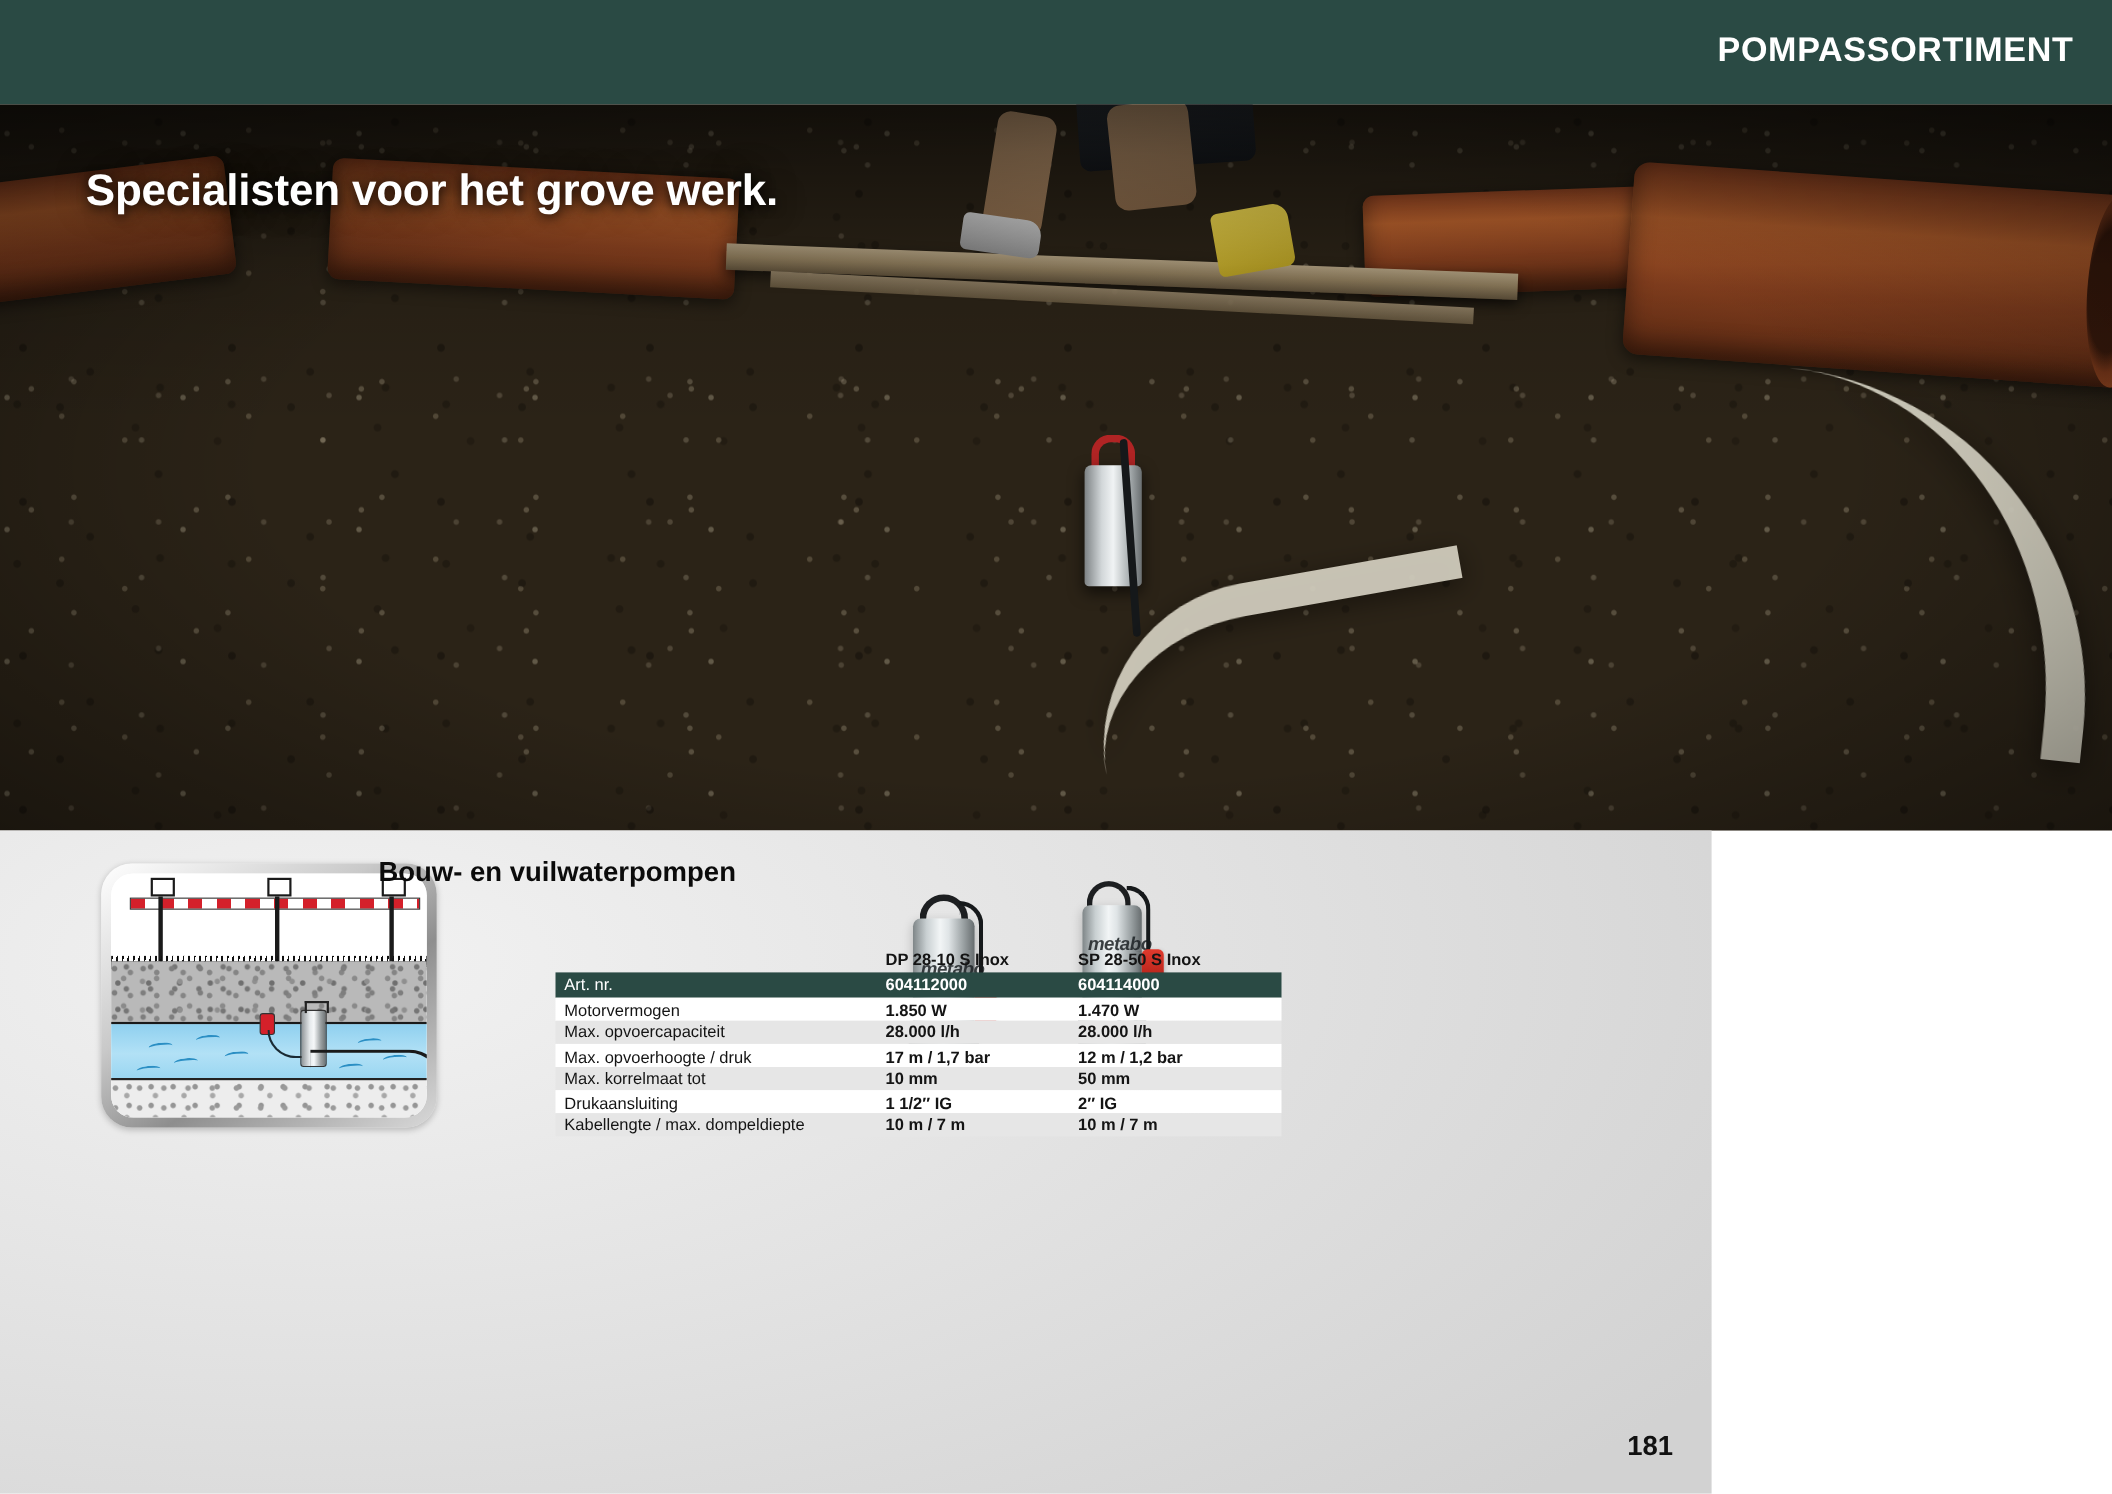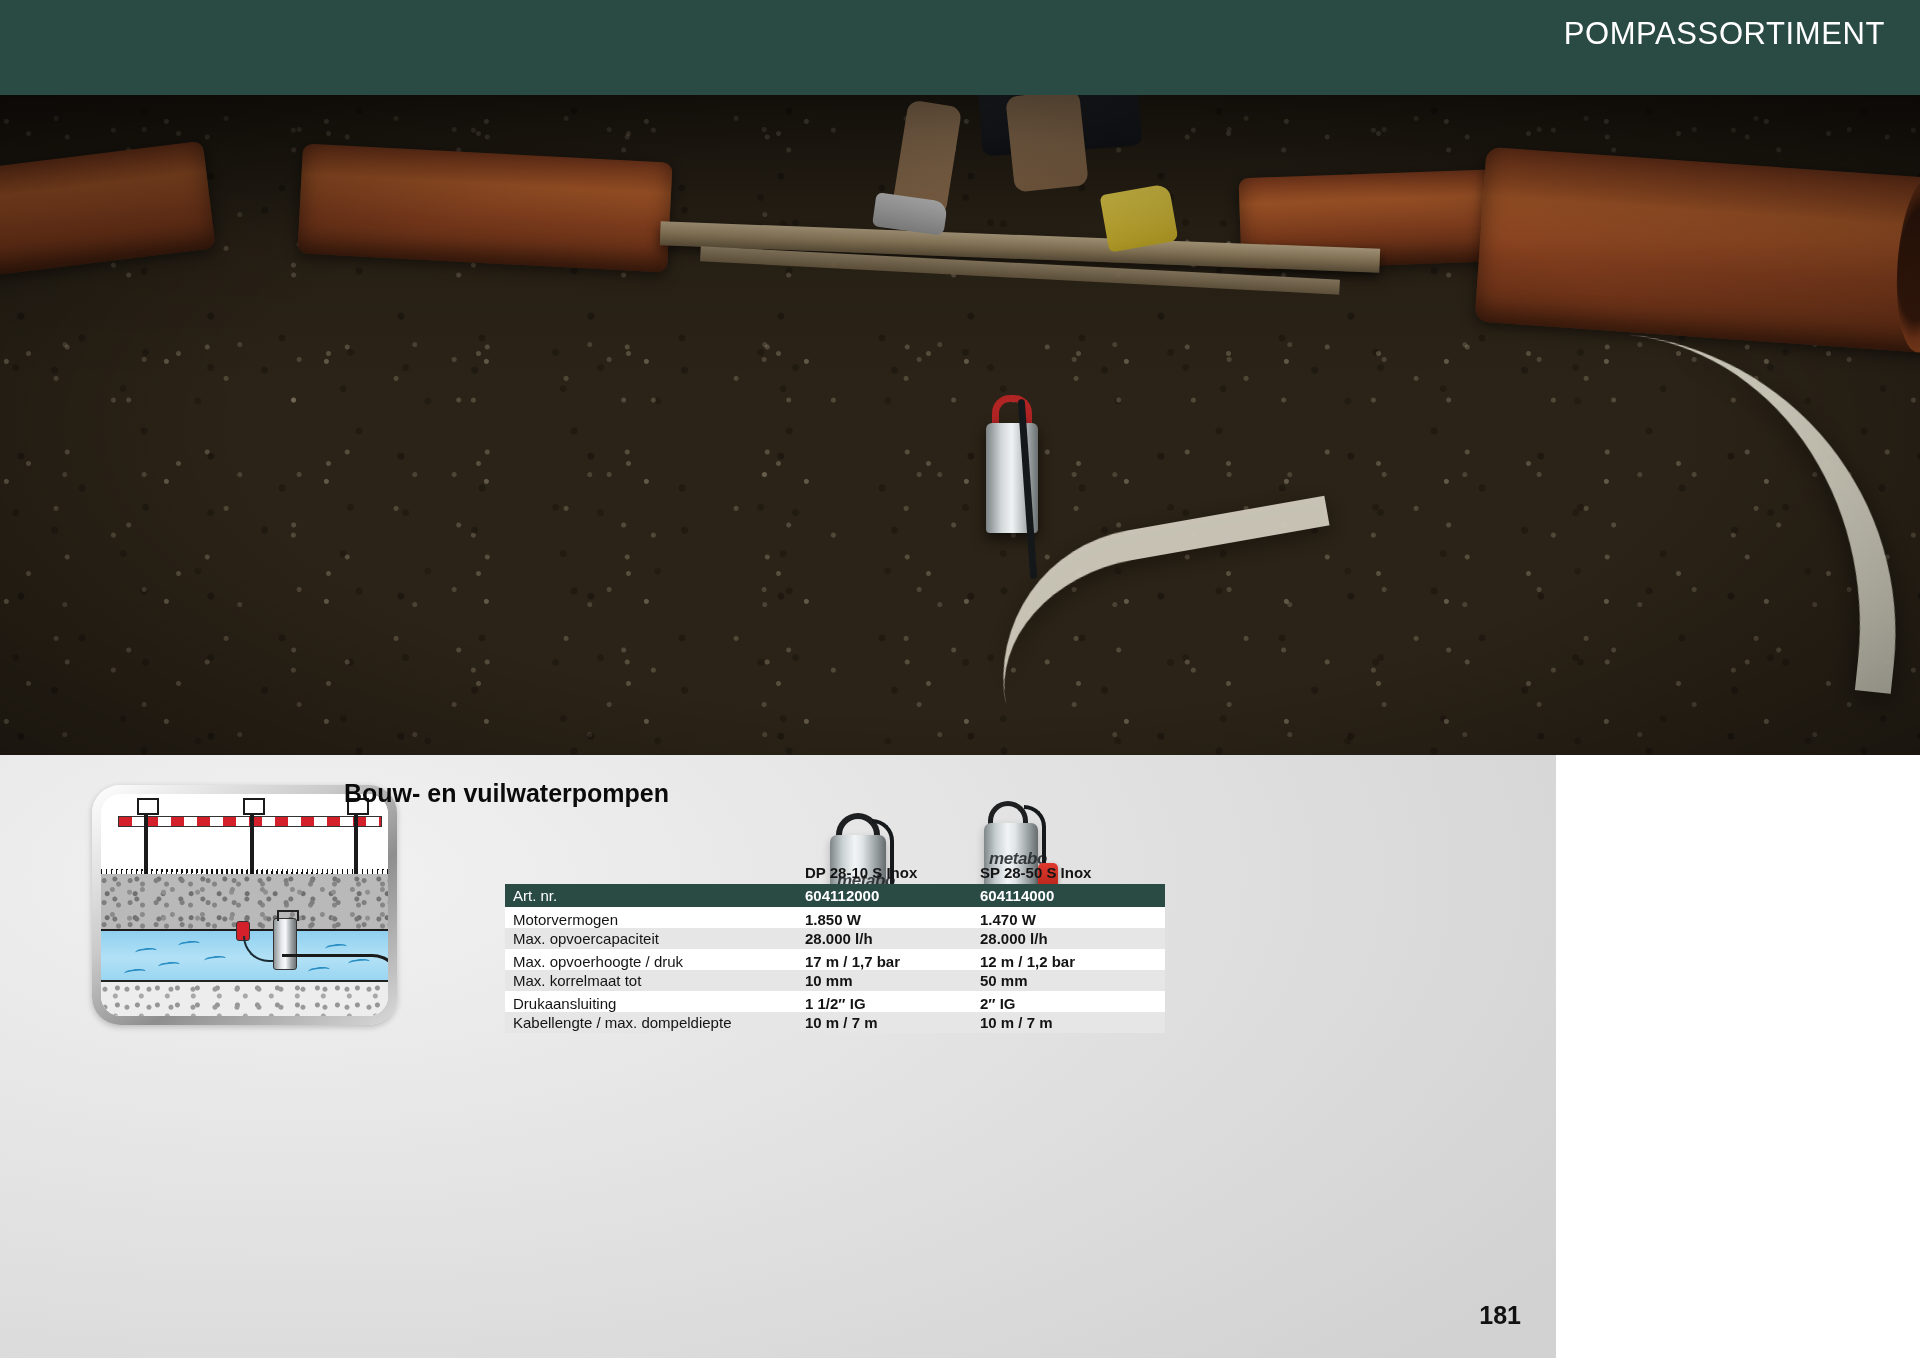--- a/index.html
+++ b/index.html
@@ -16,24 +16,24 @@
     background: #ffffff;
   }
 
   
   .topbar {
     position: absolute; left: 0; top: 0;
     width: 1920px; height: 95px;
     background: #2a4a44;
   }
   .topbar-title {
-    position: absolute; right: 35px; top: 16px;
+    position: absolute; right: 35px; top: 27px;
     color: #ffffff;
     font-size: 31px;
-    font-weight: normal;
+    font-weight: bold;
     letter-spacing: 0.6px;
   }
 
   
   .hero {
     position: absolute; left: 0; top: 95px;
     width: 1920px; height: 660px;
     overflow: hidden;
     background: #2b2317;
   }
@@ -392,20 +392,21 @@
       <div class="hero-pump-grip"></div>
       <div class="hero-pump-body"></div>
       <div class="hero-pump-cable"></div>
     </div>
 
     <div class="hero-hose"></div>
     <div class="hero-hose2"></div>
 
     <div class="hero-vignette"></div>
 
+    <div class="hero-title">Specialisten voor het grove werk.</div>
   </div>
 
   <div class="content">
 
     <div class="illus">
       <div class="illus-inner">
         <div class="illus-sky"></div>
 
         <div class="fence-rail"></div>
         <div class="fence-post fp1"></div>

